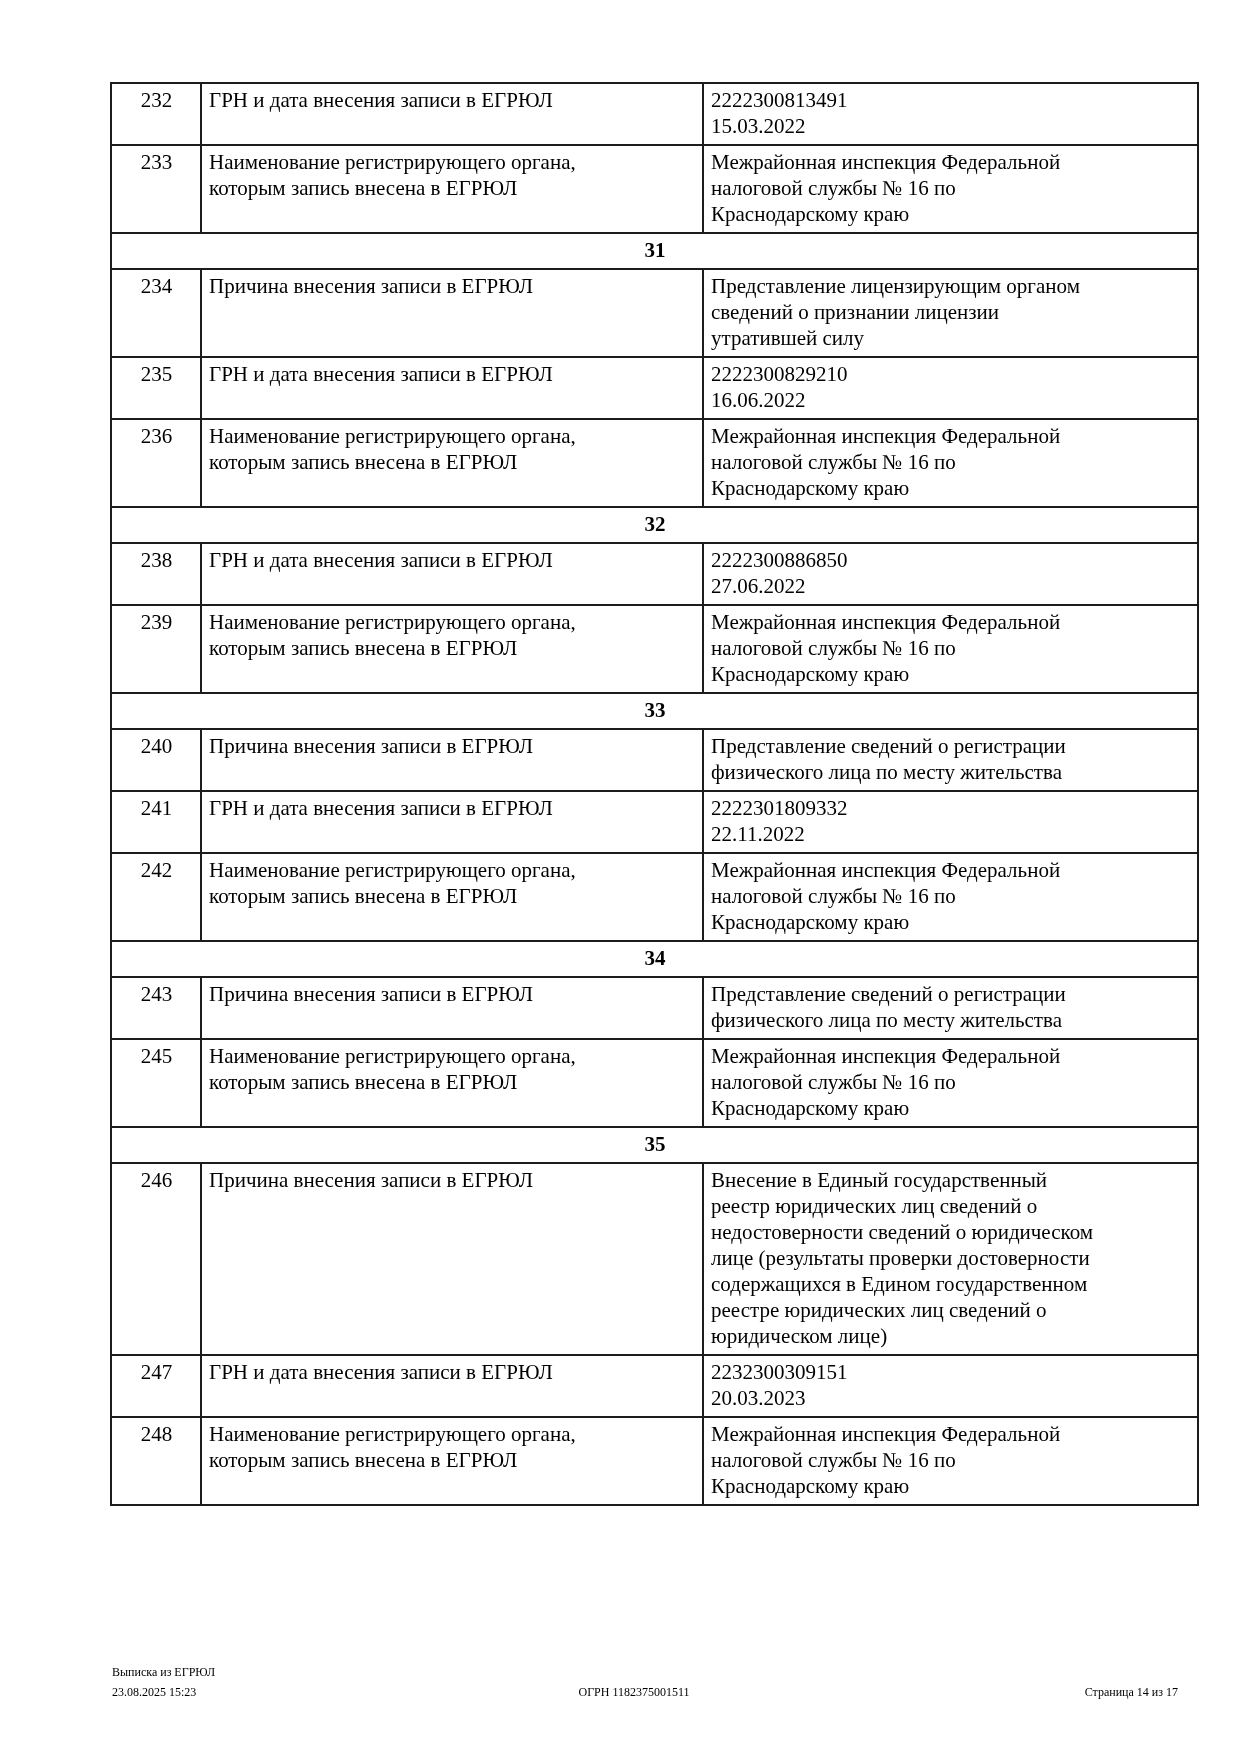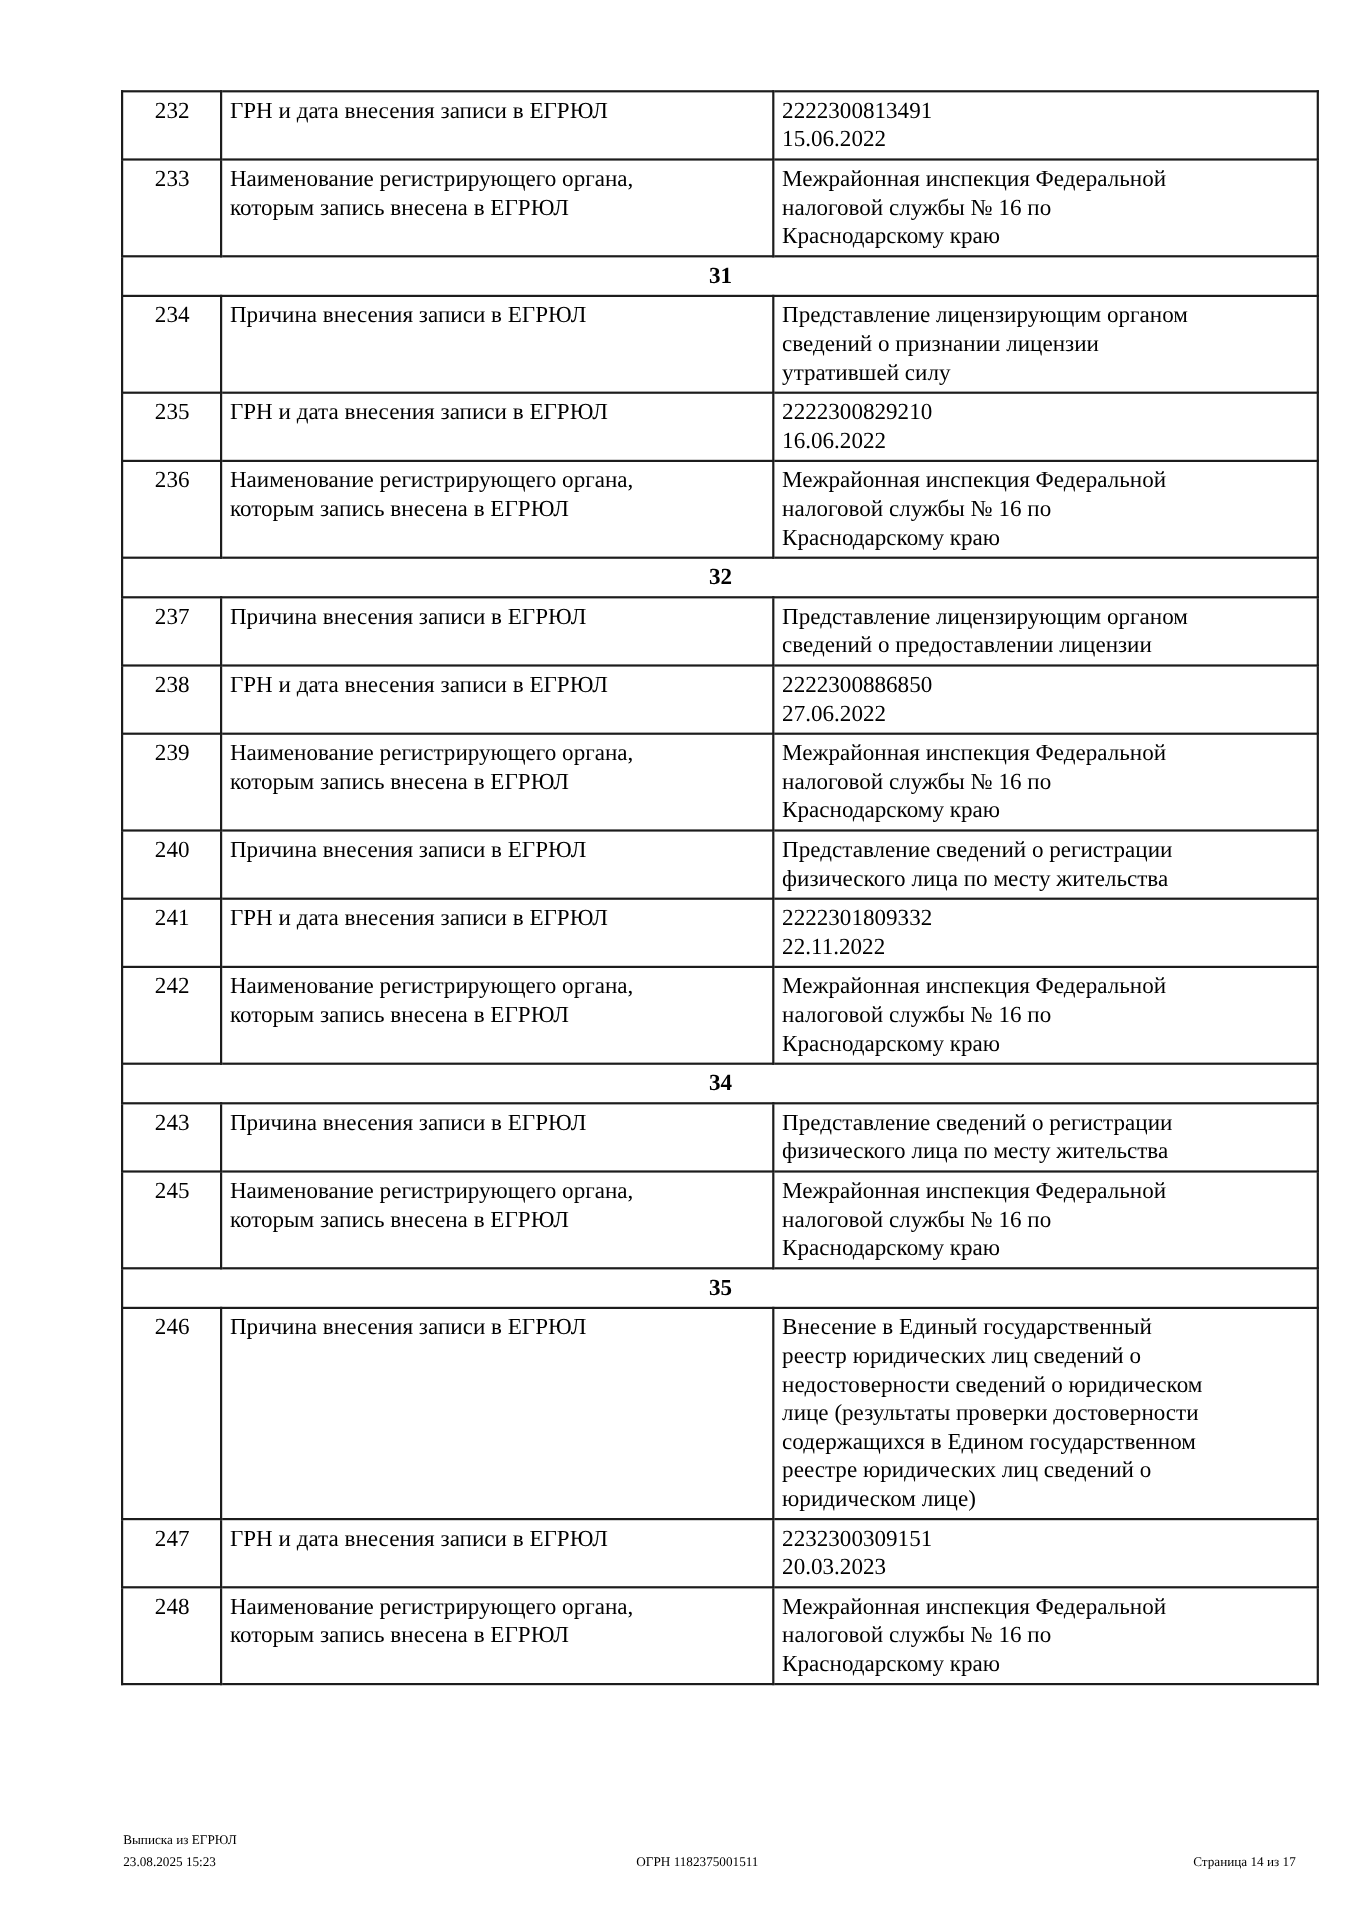--- a/index.html
+++ b/index.html
@@ -61,21 +61,21 @@
 <body>
 
 <div class="page">
 
   <table class="doc-table">
     <tbody>
   <tr>
     <td class="cell-num">232</td>
     <td class="cell-label">ГРН и дата внесения записи в ЕГРЮЛ</td>
     <td class="cell-value">2222300813491
-15.06.2022</td>
+15.03.2022</td>
   </tr>
 
   <tr>
     <td class="cell-num">233</td>
     <td class="cell-label">Наименование регистрирующего органа,
 которым запись внесена в ЕГРЮЛ</td>
     <td class="cell-value">Межрайонная инспекция Федеральной
 налоговой службы № 16 по
 Краснодарскому краю</td>
   </tr>
@@ -105,43 +105,40 @@
 которым запись внесена в ЕГРЮЛ</td>
     <td class="cell-value">Межрайонная инспекция Федеральной
 налоговой службы № 16 по
 Краснодарскому краю</td>
   </tr>
 
   <tr>
     <td class="cell-section" colspan="3">32</td>
   </tr>
 
-  <tr>
-    <td class="cell-num">237</td>
-    <td class="cell-label">Причина внесения записи в ЕГРЮЛ</td>
-    <td class="cell-value">Представление лицензирующим органом
-сведений о предоставлении лицензии</td>
-  </tr>
 
   <tr>
     <td class="cell-num">238</td>
     <td class="cell-label">ГРН и дата внесения записи в ЕГРЮЛ</td>
     <td class="cell-value">2222300886850
 27.06.2022</td>
   </tr>
 
   <tr>
     <td class="cell-num">239</td>
     <td class="cell-label">Наименование регистрирующего органа,
 которым запись внесена в ЕГРЮЛ</td>
     <td class="cell-value">Межрайонная инспекция Федеральной
 налоговой службы № 16 по
 Краснодарскому краю</td>
   </tr>
 
+  <tr>
+    <td class="cell-section" colspan="3">33</td>
+  </tr>
 
   <tr>
     <td class="cell-num">240</td>
     <td class="cell-label">Причина внесения записи в ЕГРЮЛ</td>
     <td class="cell-value">Представление сведений о регистрации
 физического лица по месту жительства</td>
   </tr>
 
   <tr>
     <td class="cell-num">241</td>

